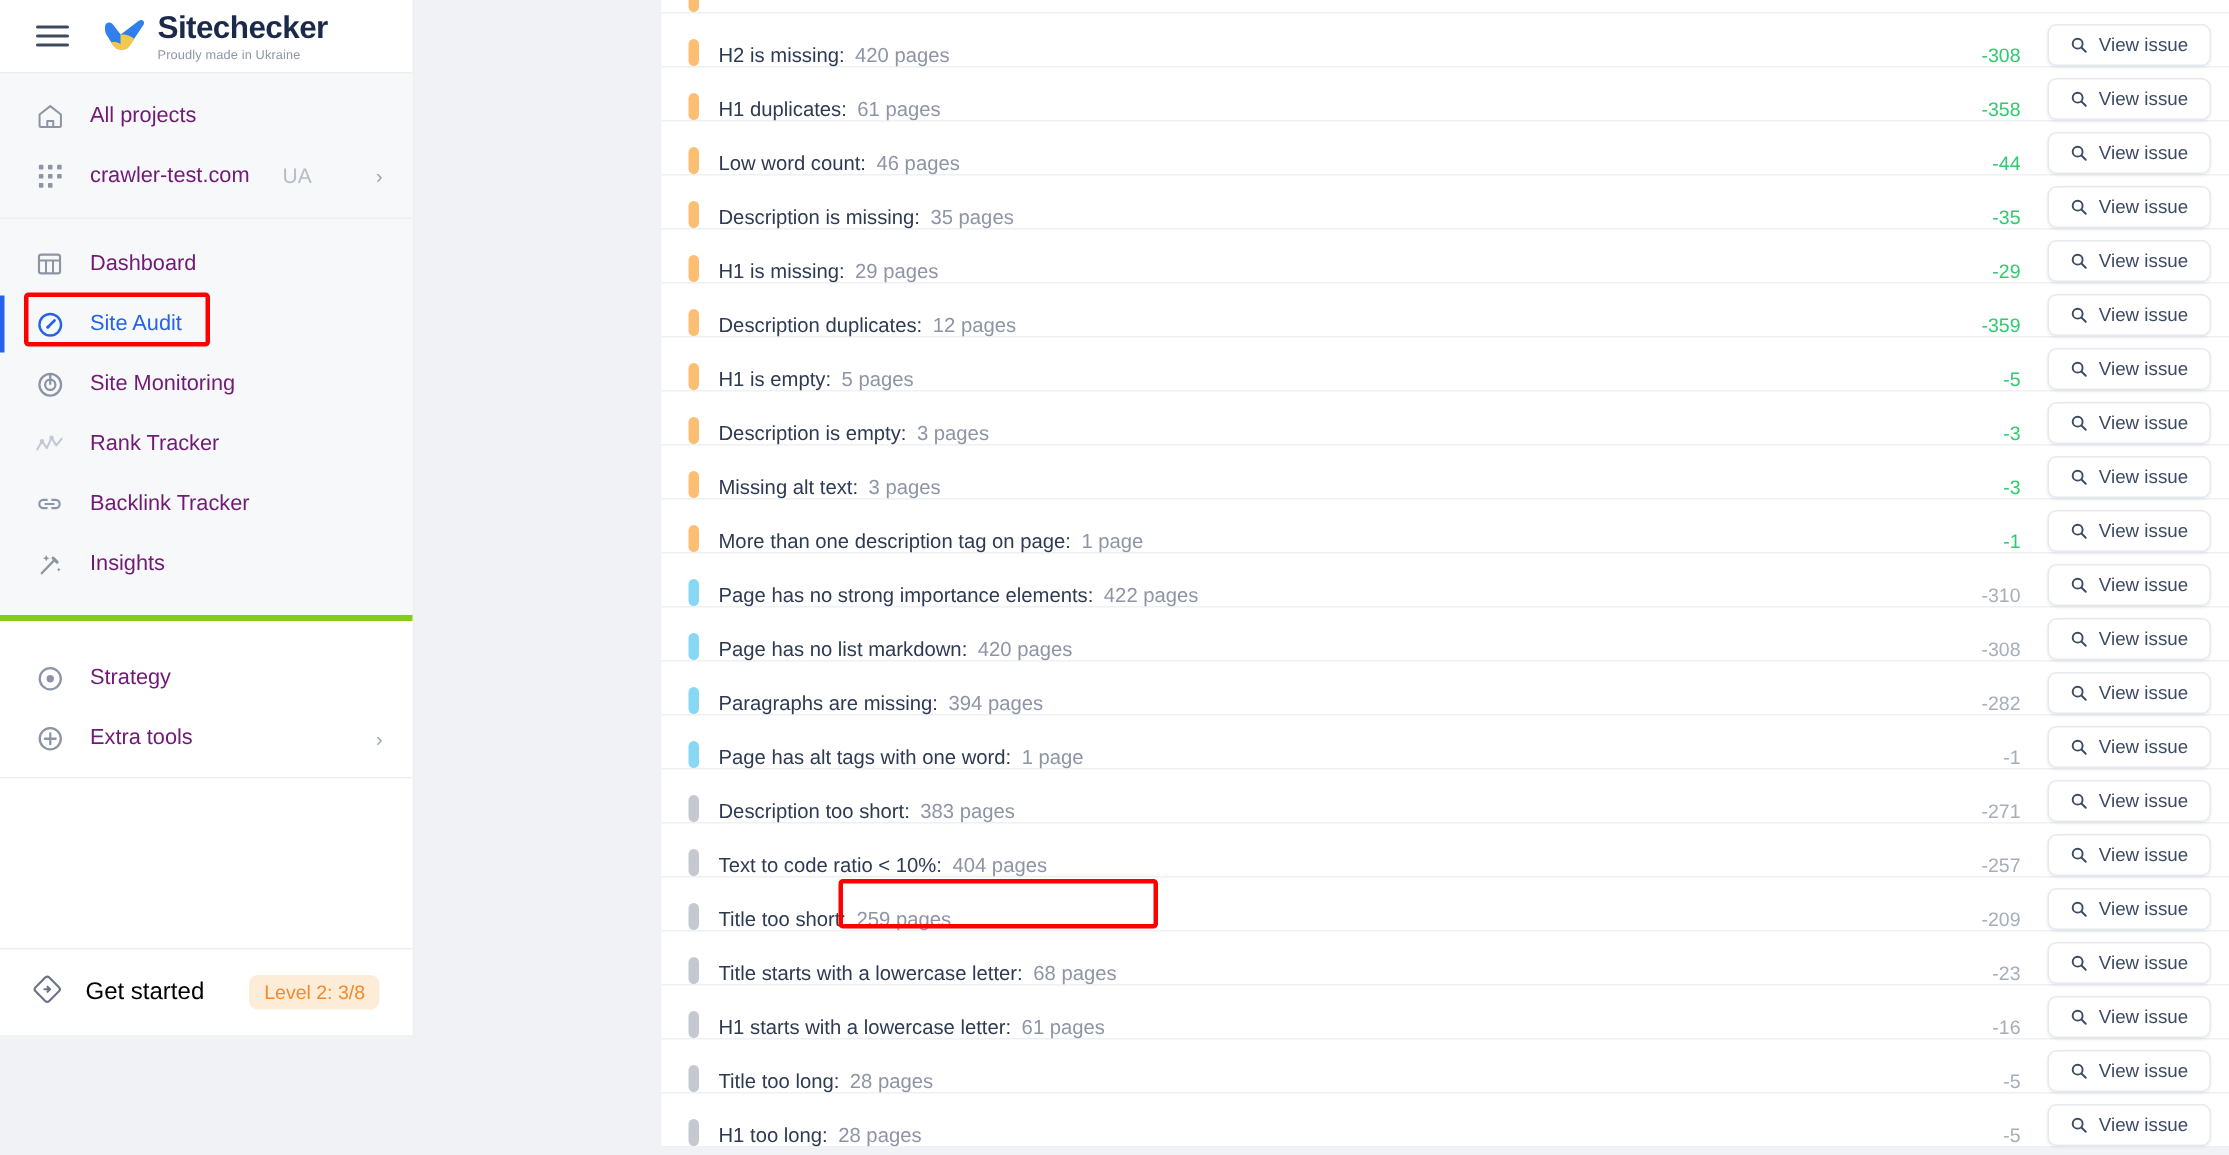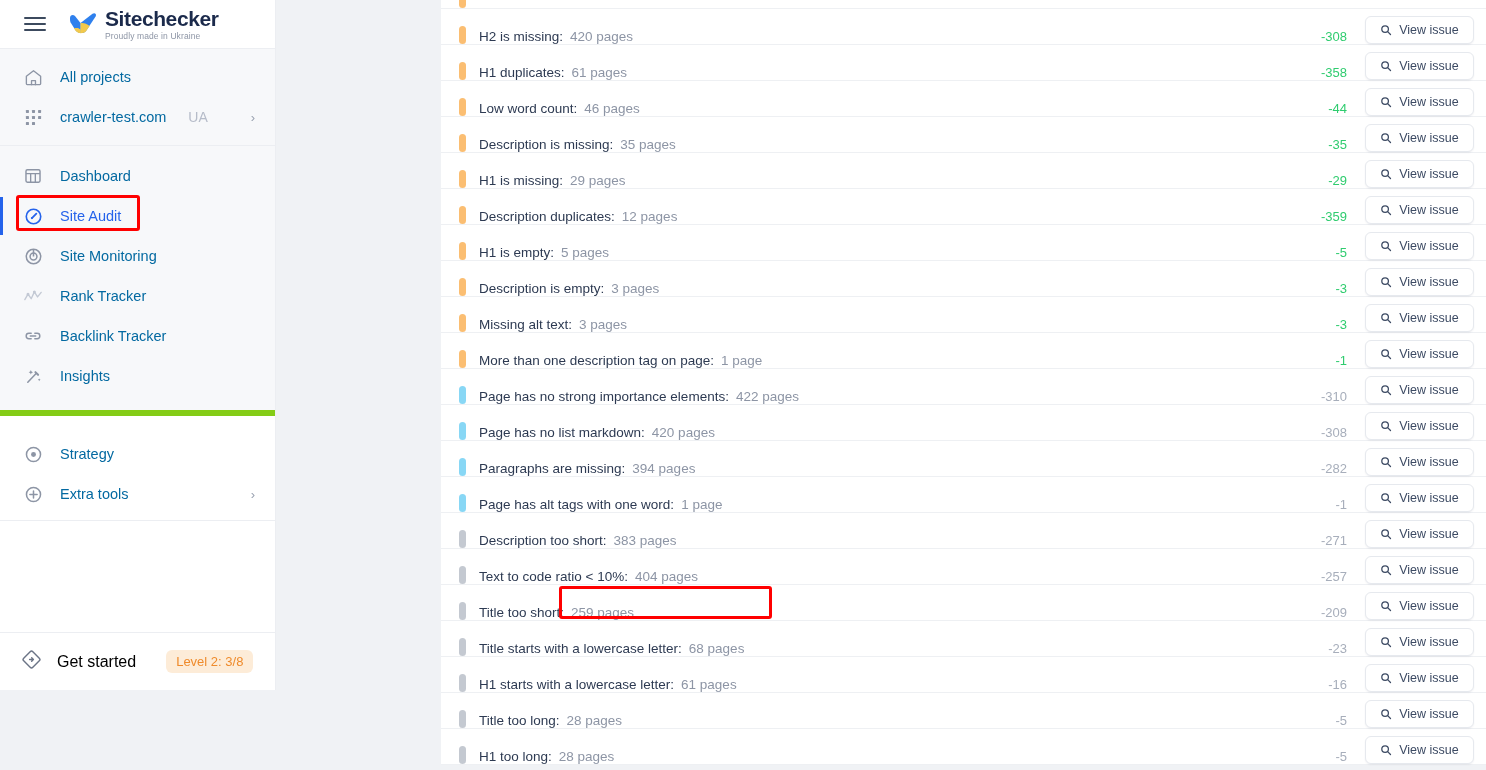--- a/index.html
+++ b/index.html
@@ -44,34 +44,34 @@
   }
 
   .sb-group {
     background: #f7f8fa;
     border-top: 1px solid #eceef2;
     border-bottom: 1px solid #eceef2;
     padding: 8px 0;
     margin-bottom: 0;
   }
   .sb-group.plain { background: #ffffff; border-top: none; padding: 10px 0 6px; }
-  .sb-group.mid { background: #f7f8fa; border-top: none; border-bottom: 6px solid #84cc16; padding: 0 0 14px; }
+  .sb-group.mid { background: #f7f8fa; border-top: none; border-bottom: 4px solid #84cc16; padding: 0 0 14px; }
 
   .nav-item {
     display: flex; align-items: center;
     height: 40px; padding: 0 20px 0 22px;
     gap: 16px; cursor: pointer; position: relative;
   }
   .nav-item .ni-icon {
     width: 22px; height: 22px; flex: 0 0 22px;
     display: flex; align-items: center; justify-content: center;
     color: #8d95a5;
   }
   .nav-item .ni-label {
-    font-size: 14.5px; color: #0369a1; white-space: nowrap;
+    font-size: 14.5px; color: #701a75; white-space: nowrap;
   }
   .nav-item .ni-tag {
     font-size: 14px; color: #b6bcc9; margin-left: 6px;
   }
   .nav-item .ni-chev {
     margin-left: auto; color: #9aa2b1; font-size: 13px;
   }
   .nav-item.active .ni-label { color: #2563eb; font-weight: normal; }
   .nav-item.active .ni-icon { color: #2563eb; }
   .nav-item.active::before {

